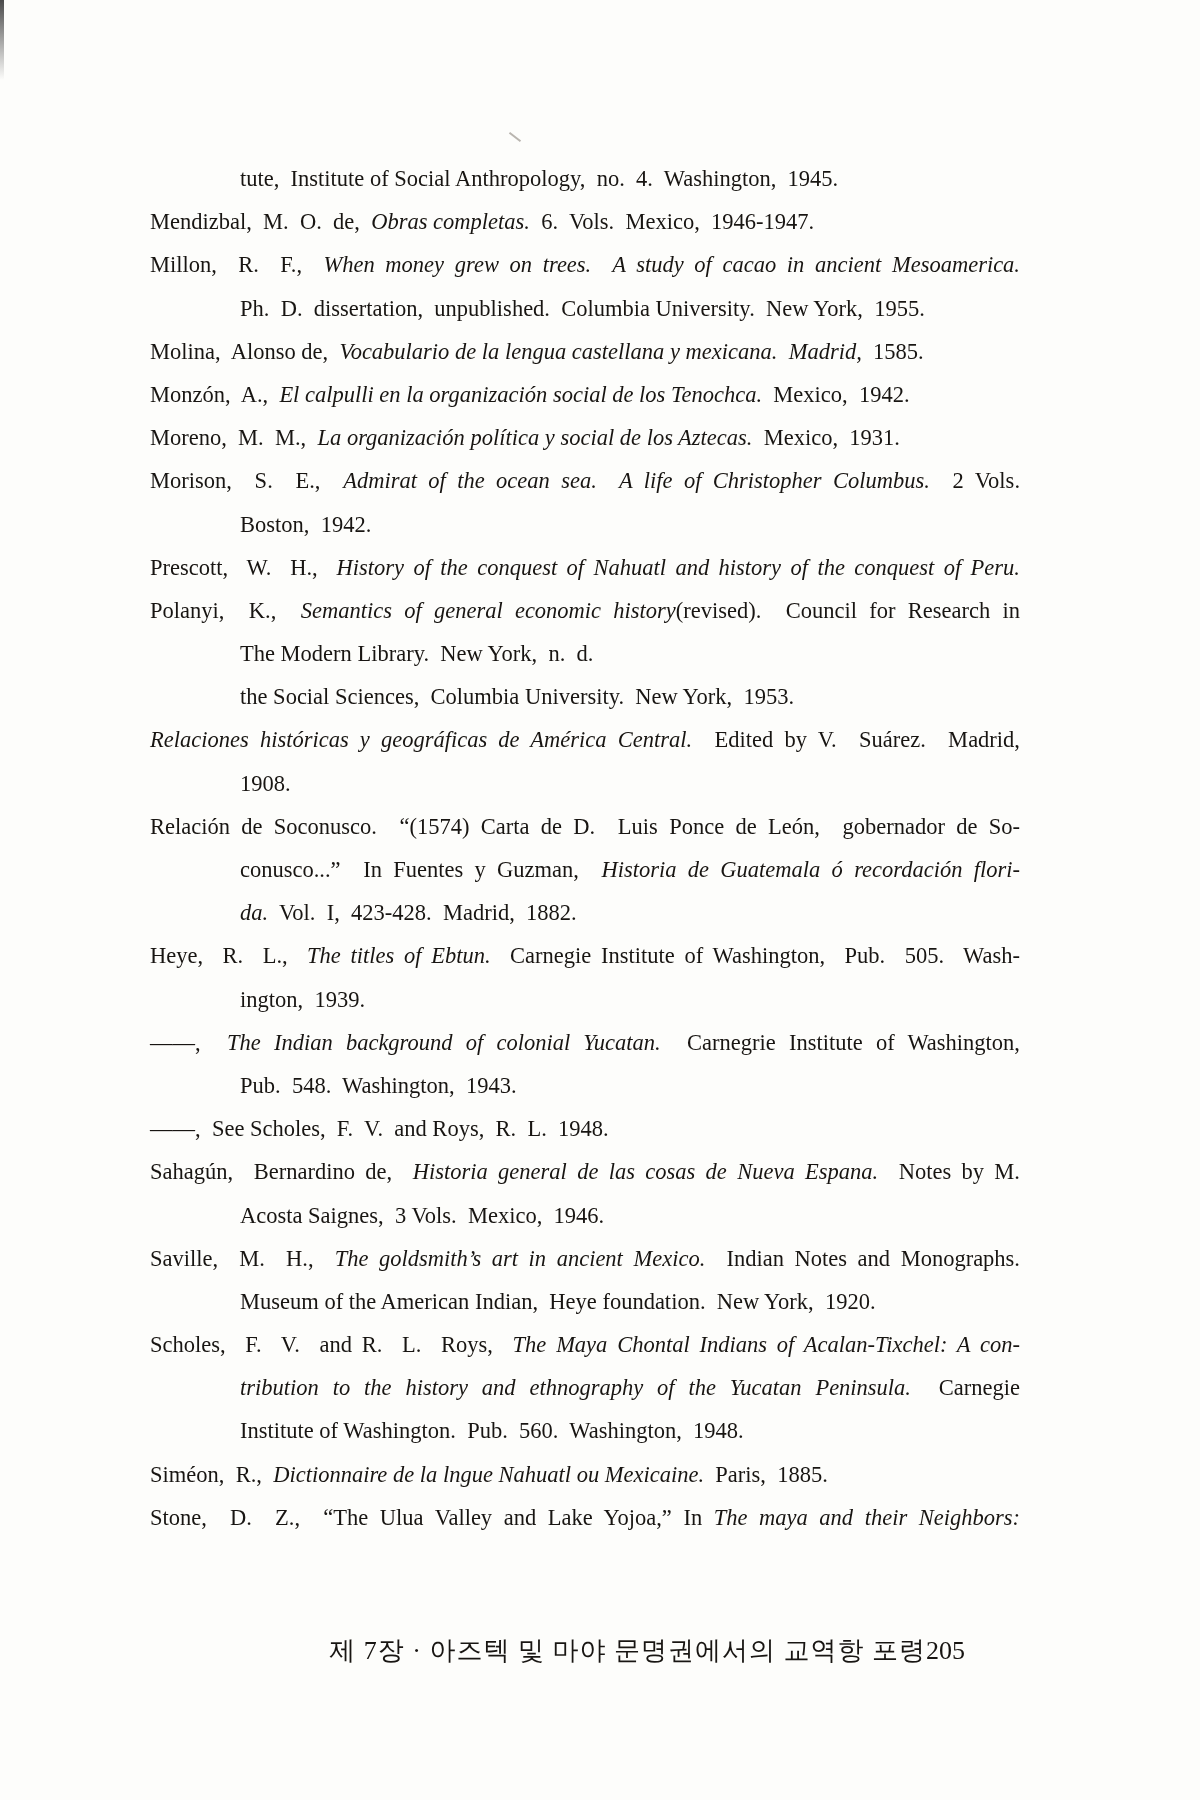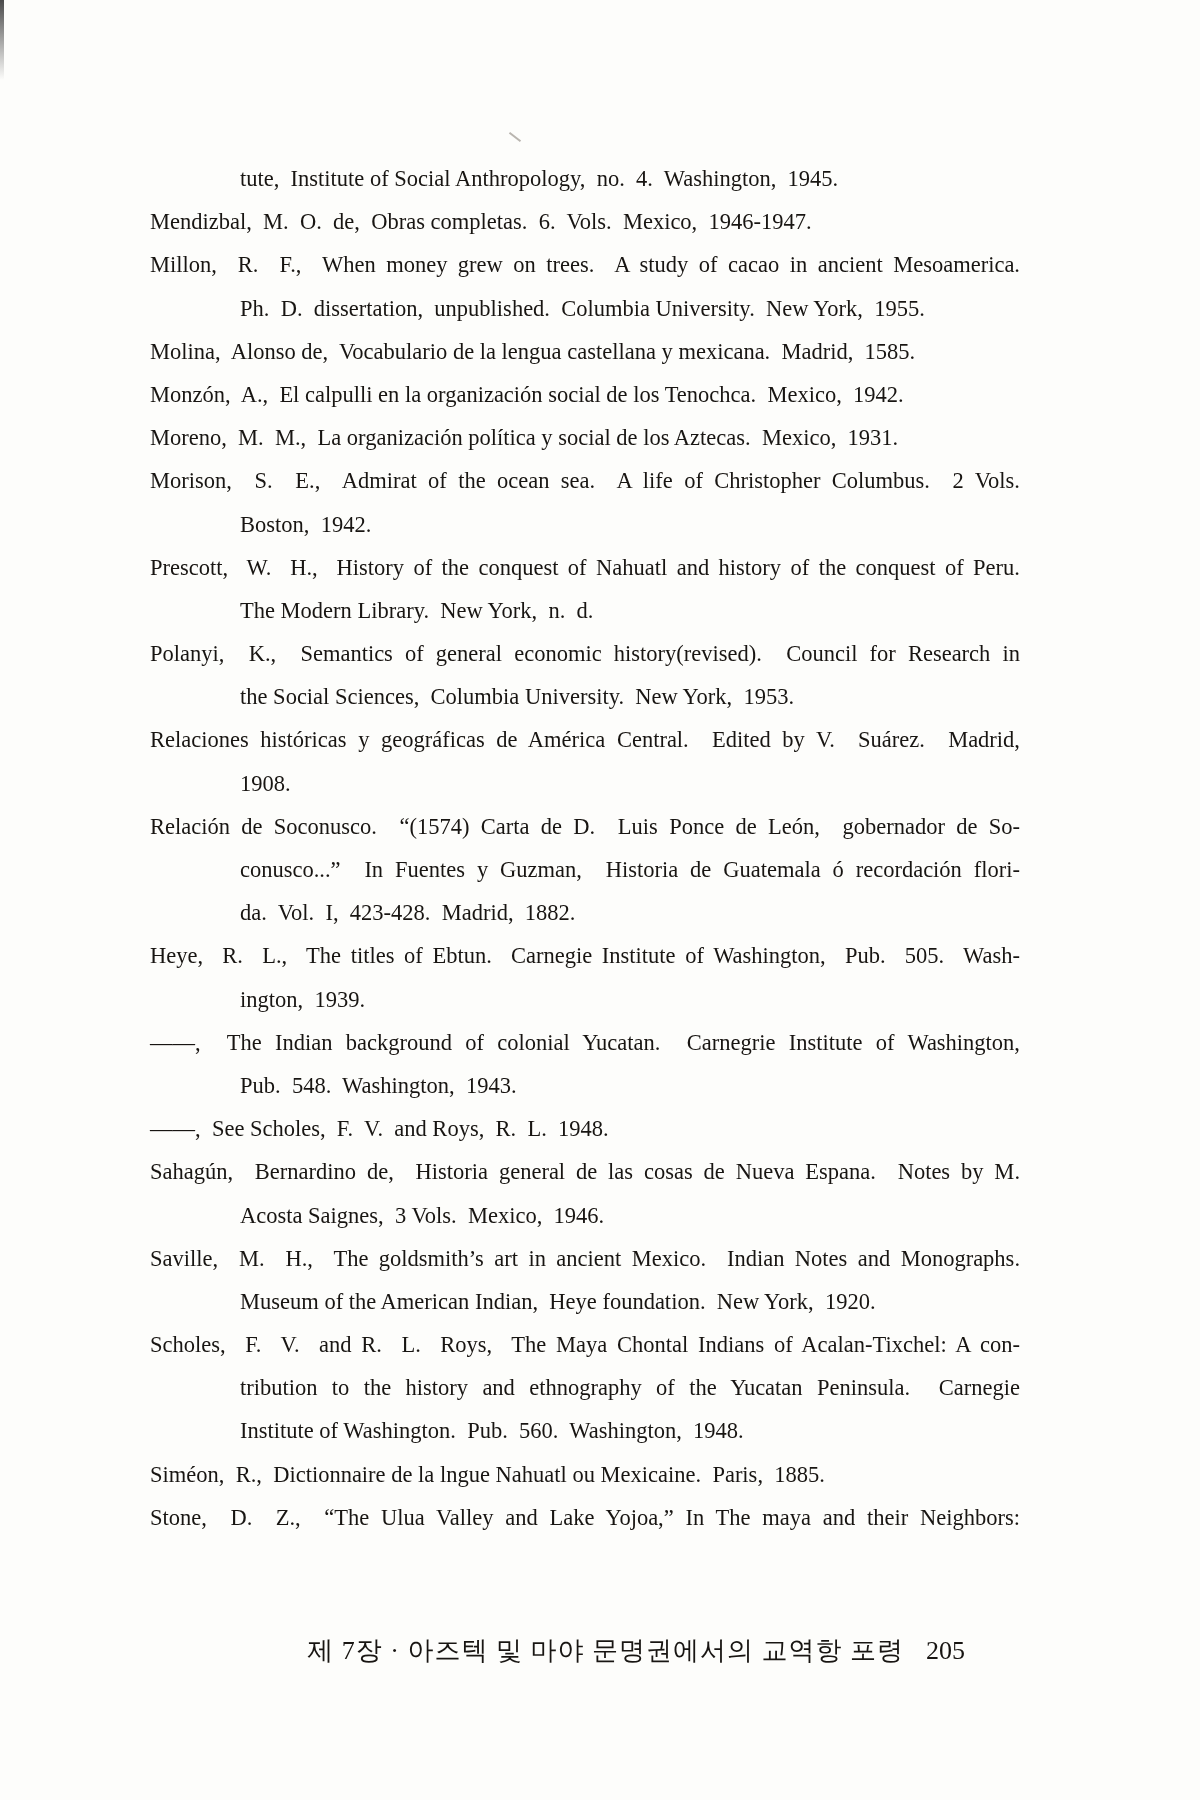--- a/index.html
+++ b/index.html
@@ -24,31 +24,30 @@
     height: 43.2px;
     white-space: pre-wrap;
     text-align: left;
   }
   .line.indent { padding-left: 90px; }
   .line.flush {
     text-align: justify;
     text-align-last: justify;
   }
   .seg { font-style: normal; }
-  .seg.italic { }
+  .seg.italic { font-style: italic; }
   .footer {
     position: absolute;
     top: 1603px;
     right: 235px;
     font-size: 26px;
     white-space: pre;
     letter-spacing: 1px;
   }
   .footer .num {
-    margin-left: 22px;
     letter-spacing: 0;
   }
   
   .edge-artifact {
     position: absolute;
     left: 0; top: 0;
     width: 4px; height: 80px;
     background: linear-gradient(to bottom, #4a4a4a, rgba(80,80,80,0));
   }
   .smudge-artifact {
@@ -70,22 +69,22 @@
       <div class="line indent"><span class="seg">tute,  Institute of Social Anthropology,  no.  4.  Washington,  1945.</span></div>
       <div class="line"><span class="seg">Mendizbal,  M.  O.  de,  </span><span class="seg italic">Obras completas.</span><span class="seg">  6.  Vols.  Mexico,  1946-1947.</span></div>
       <div class="line flush"><span class="seg">Millon,  R.  F.,  </span><span class="seg italic">When money grew on trees.  A study of cacao in ancient Mesoamerica.</span></div>
       <div class="line indent"><span class="seg">Ph.  D.  dissertation,  unpublished.  Columbia University.  New York,  1955.</span></div>
       <div class="line"><span class="seg">Molina,  Alonso de,  </span><span class="seg italic">Vocabulario de la lengua castellana y mexicana.  Madrid,</span><span class="seg">  1585.</span></div>
       <div class="line"><span class="seg">Monzón,  A.,  </span><span class="seg italic">El calpulli en la organización social de los Tenochca.</span><span class="seg">  Mexico,  1942.</span></div>
       <div class="line"><span class="seg">Moreno,  M.  M.,  </span><span class="seg italic">La organización política y social de los Aztecas.</span><span class="seg">  Mexico,  1931.</span></div>
       <div class="line flush"><span class="seg">Morison,  S.  E.,  </span><span class="seg italic">Admirat of the ocean sea.  A life of Christopher Columbus.</span><span class="seg">  2 Vols.</span></div>
       <div class="line indent"><span class="seg">Boston,  1942.</span></div>
       <div class="line flush"><span class="seg">Prescott,  W.  H.,  </span><span class="seg italic">History of the conquest of Nahuatl and history of the conquest of Peru.</span></div>
+      <div class="line flush"><span class="seg">Polanyi,  K.,  </span><span class="seg italic">Semantics of general economic history</span><span class="seg">(revised).  Council for Research in</span></div>
       <div class="line indent"><span class="seg">The Modern Library.  New York,  n.  d.</span></div>
-      <div class="line flush"><span class="seg">Polanyi,  K.,  </span><span class="seg italic">Semantics of general economic history</span><span class="seg">(revised).  Council for Research in</span></div>
       <div class="line indent"><span class="seg">the Social Sciences,  Columbia University.  New York,  1953.</span></div>
       <div class="line flush"><span class="seg italic">Relaciones históricas y geográficas de América Central.</span><span class="seg">  Edited by V.  Suárez.  Madrid,</span></div>
       <div class="line indent"><span class="seg">1908.</span></div>
       <div class="line flush"><span class="seg">Relación de Soconusco.  “(1574) Carta de D.  Luis Ponce de León,  gobernador de So-</span></div>
       <div class="line indent flush"><span class="seg">conusco...”  In Fuentes y Guzman,  </span><span class="seg italic">Historia de Guatemala ó recordación flori-</span></div>
       <div class="line indent"><span class="seg italic">da.</span><span class="seg">  Vol.  I,  423-428.  Madrid,  1882.</span></div>
       <div class="line flush"><span class="seg">Heye,  R.  L.,  </span><span class="seg italic">The titles of Ebtun.</span><span class="seg">  Carnegie Institute of Washington,  Pub.  505.  Wash-</span></div>
       <div class="line indent"><span class="seg">ington,  1939.</span></div>
       <div class="line flush"><span class="seg">——,  </span><span class="seg italic">The Indian background of colonial Yucatan.</span><span class="seg">  Carnegrie Institute of Washington,</span></div>
       <div class="line indent"><span class="seg">Pub.  548.  Washington,  1943.</span></div>

